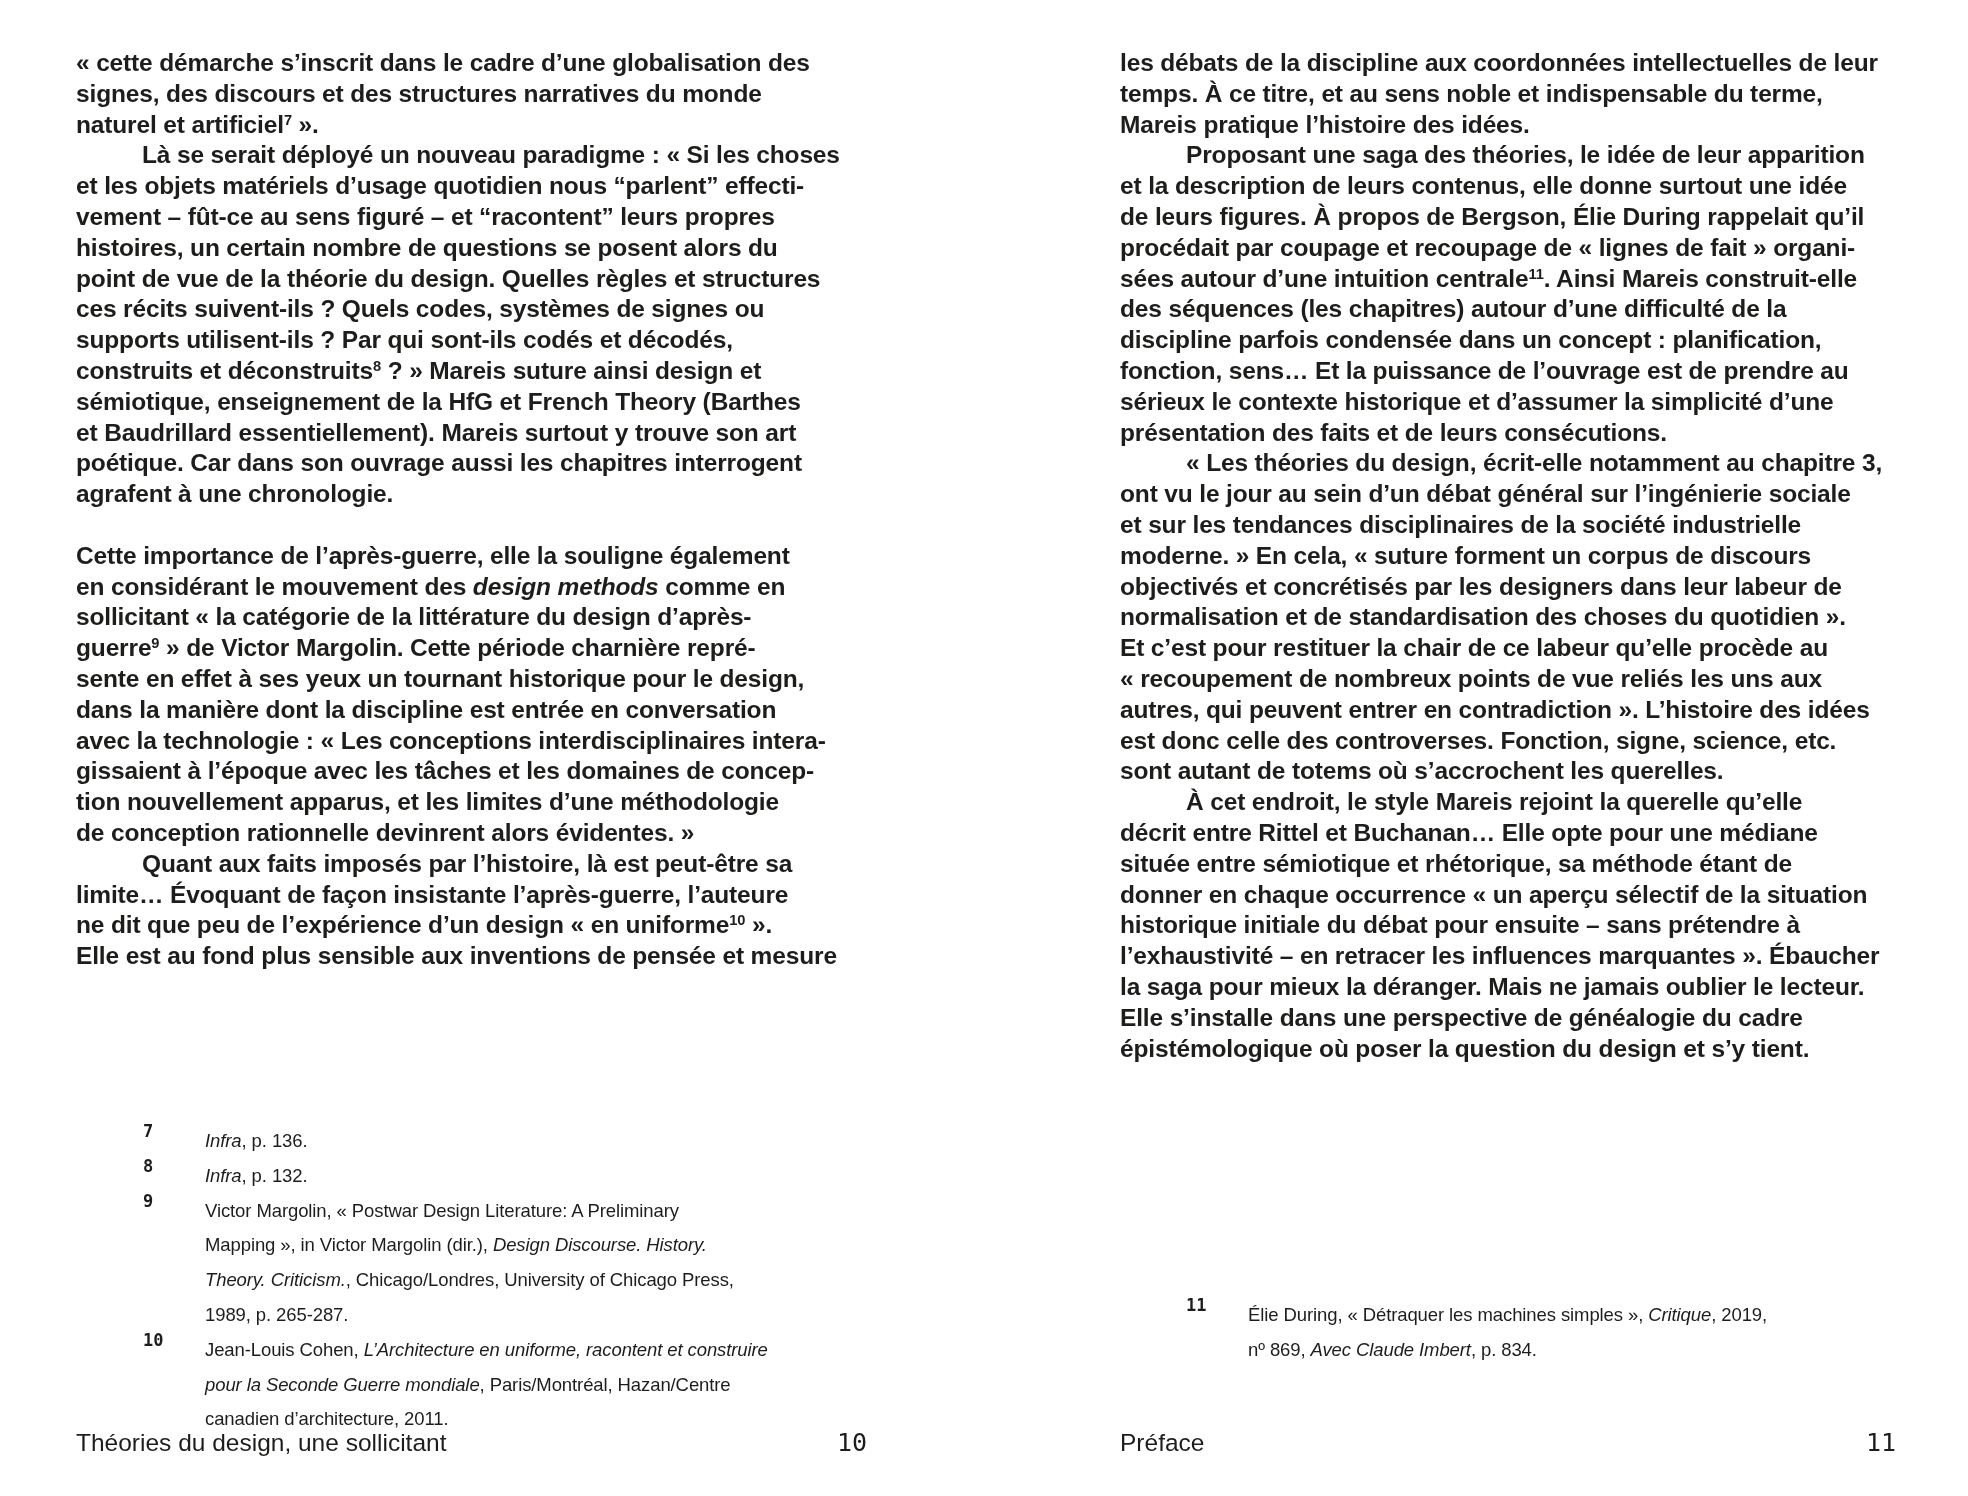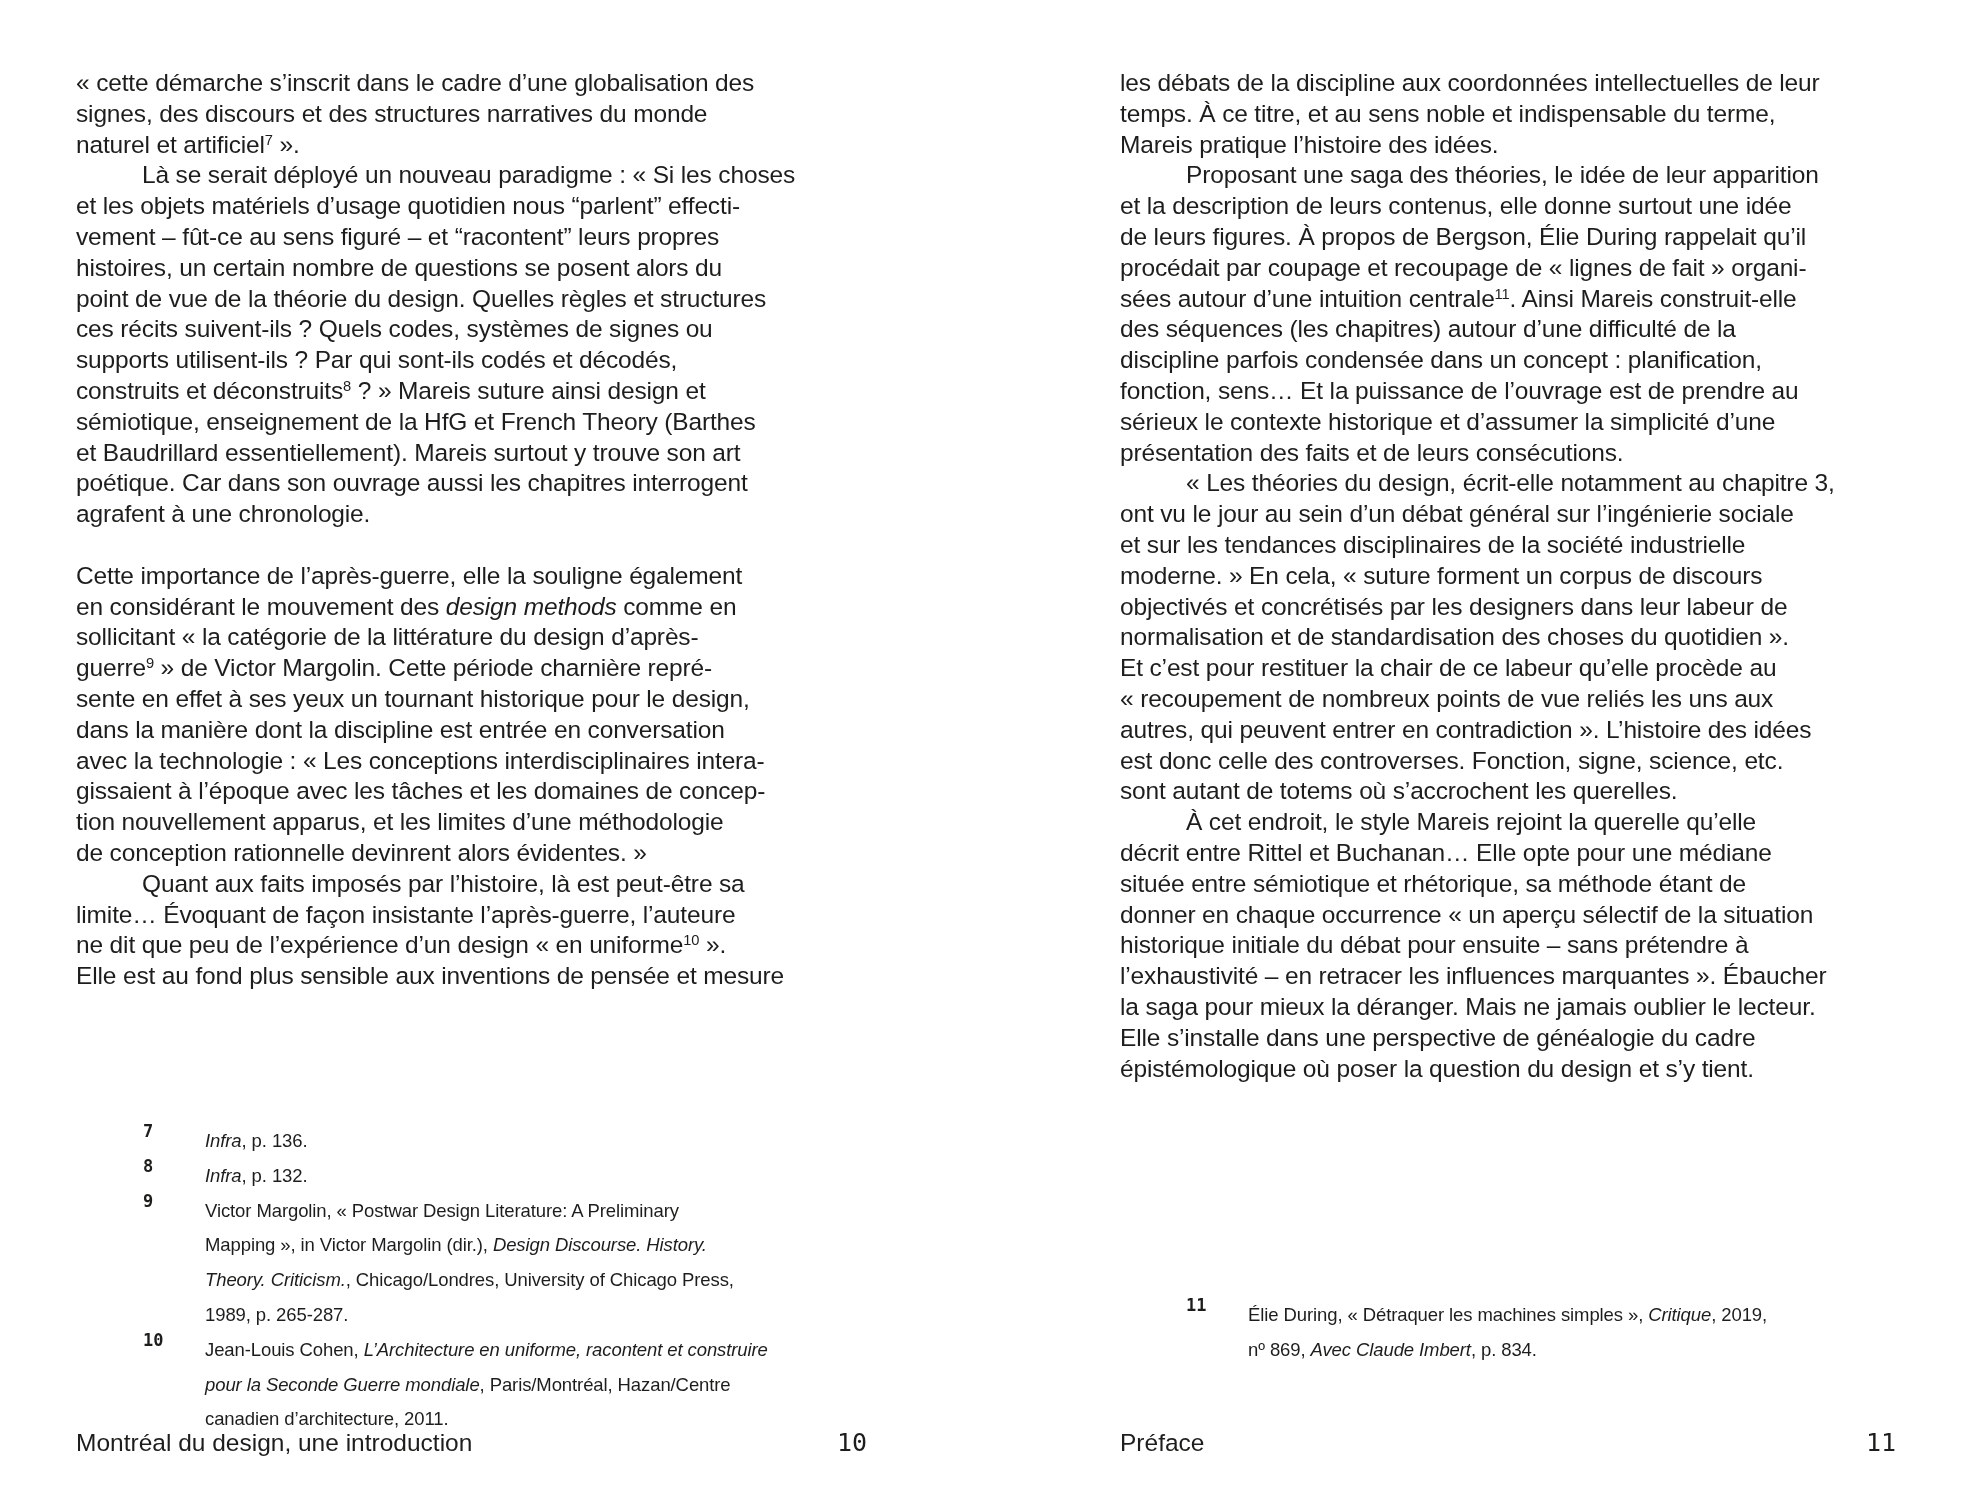--- a/index.html
+++ b/index.html
@@ -5,22 +5,22 @@
     html, body { margin: 0; padding: 0; background: #ffffff; }
     body {
       width: 1968px; height: 1496px; position: relative; overflow: hidden;
       color: #1d1d1b;
       font-family: "Liberation Sans", "DejaVu Sans", sans-serif;
     }
     .page { position: absolute; top: 0; height: 1496px; }
     .page-left { left: 76px; width: 800px; }
     .page-right { left: 1120px; width: 790px; }
     .body-text {
-      position: absolute; top: 68px; left: 0;
-      font-size: 24.5px; line-height: 30.8px; letter-spacing: -0.15px;
+      position: absolute; top: 48px; left: 0;
+      font-size: 24.5px; line-height: 30.8px; letter-spacing: -0.15px; font-weight: bold;
     }
     .line { white-space: nowrap; display: block; height: 30.8px; }
     .line.indent { padding-left: 66px; }
     .line.blank { height: 30.8px; }
     sup { font-size: 0.6em; line-height: 0; vertical-align: 0.55em; }
     .notes {
       position: absolute; left: 0;
       font-size: 18.5px; line-height: 24.8px; letter-spacing: -0.1px;
     }
     .page-left .notes { top: 1119px; }
@@ -102,21 +102,21 @@
       </div>
       <div class="note">
         <span class="note-num">10</span>
         <span class="note-text">
           <span class="note-line">Jean-Louis Cohen, <em>L’Architecture en uniforme, racontent et construire</em></span>
           <span class="note-line"><em>pour la Seconde Guerre mondiale</em>, Paris/Montréal, Hazan/Centre</span>
           <span class="note-line">canadien d’architecture, 2011.</span>
         </span>
       </div>
     </div>
-  <div class="footer footer-title">Montréal du design, une introduction</div>
+  <div class="footer footer-title">Théories du design, une sollicitant</div>
   <div class="footer footer-num">10</div>
 </div>
 
 <div class="page page-right">
   <div class="body-text">
       <span class="line">les débats de la discipline aux coordonnées intellectuelles de leur</span>
       <span class="line">temps. À ce titre, et au sens noble et indispensable du terme,</span>
       <span class="line">Mareis pratique l’histoire des idées.</span>
       <span class="line indent">Proposant une saga des théories, le idée de leur apparition</span>
       <span class="line">et la description de leurs contenus, elle donne surtout une idée</span>

